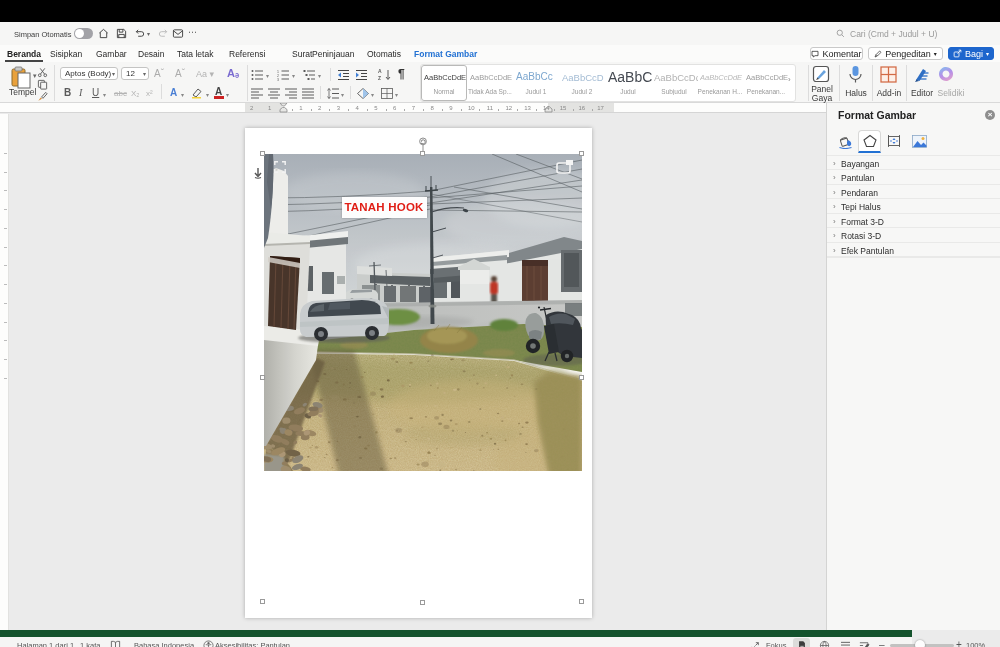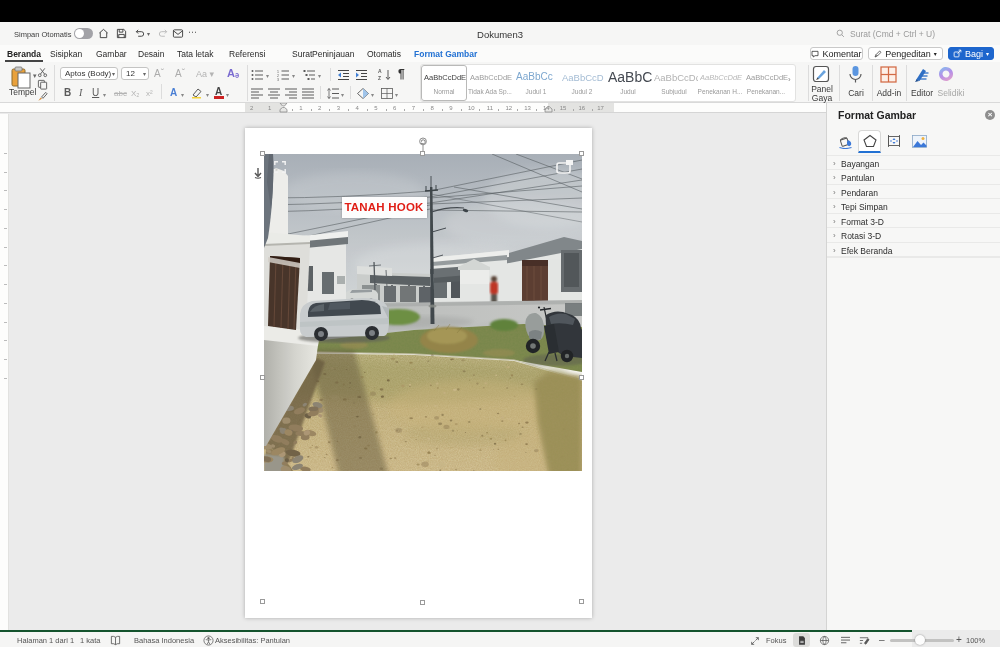--- a/index.html
+++ b/index.html
@@ -47,21 +47,21 @@
   #page { left:245px; top:128px; width:347px; height:490px; background:#fff; box-shadow:0 0 4px rgba(0,0,0,0.28); }
 
   
   #panel { left:826px; top:103px; width:174px; height:527px; background:#f7f7f6; border-left:1px solid #d4d4d3; }
   #paneltitle { position:absolute; left:11px; top:6px; font-size:10.5px; font-weight:bold; color:#222; }
   .prow { position:absolute; left:0px; width:174px; height:14.5px; border-top:1px solid #e9e9e8; }
   .prow .chev { position:absolute; left:6px; top:3px; color:#777; font-size:8px; }
   .prow .ptxt { position:absolute; left:14px; top:3px; font-size:8.5px; color:#2c2c2c; }
 
   
-  #statusbar { left:0; top:630px; width:912px; height:17px; background:#f5f5f4; border-top:2px solid #14532d; font-size:7.5px; color:#555; }
+  #statusbar { left:0; top:630px; width:912px; height:17px; background:#f5f5f4; border-top:7px solid #14532d; font-size:7.5px; color:#555; }
   #statusbar span { position:absolute; top:4px; }
 
   .handle { position:absolute; width:5px; height:5px; background:#fff; border:1px solid #9a9a9a; }
 </style>
 </head>
 <body>
 <div id="app">
   <div id="blackbar" class="abs"></div>
 
   <div id="titlebar" class="abs">
@@ -80,26 +80,25 @@
       </svg>
     <span style="position:absolute;left:147px;top:8px;font-size:6px;color:#666">▾</span>
     <svg class="tbi" style="left:157px" width="12" height="11" viewBox="0 0 24 24" fill="none" stroke="#b9b9b9" stroke-width="2">
         <path d="M16 4 L20 8 L16 12 M20 8 H9 a5 5 0 0 0 0 10 H16"></path>
       </svg>
     <svg class="tbi" style="left:172px" width="12" height="11" viewBox="0 0 24 24" fill="none" stroke="#3c3c3c" stroke-width="2">
         <rect x="2" y="4" width="20" height="16" rx="2"></rect>
         <path d="M2 6 L12 14 L22 6"></path>
       </svg>
     <span style="position:absolute;left:188px;top:5px;font-size:9px;color:#3c3c3c;letter-spacing:1px">⋯</span>
-    <span id="doctitle">Dokumen3</span>
     <svg class="tbi" style="left:836px;top:7px" width="9" height="9" viewBox="0 0 24 24" fill="none" stroke="#9a9a9a" stroke-width="2.4">
         <circle cx="10" cy="10" r="7"></circle>
         <path d="M15.5 15.5 L21 21"></path>
       </svg>
-    <span id="search">Surat (Cmd + Ctrl + U)</span>
+    <span id="search">Cari (Cmd + Judul + U)</span>
   </div>
 
   <div id="tabrow" class="abs">
     <span class="tab active" style="left:7px">Beranda</span>
     <span class="tab" style="left:50px">Sisipkan</span>
     <span class="tab" style="left:96px">Gambar</span>
     <span class="tab" style="left:138px">Desain</span>
     <span class="tab" style="left:177px">Tata letak</span>
     <span class="tab" style="left:229px">Referensi</span>
     <span class="tab" style="left:292px">Surat</span>
@@ -313,21 +312,21 @@
         <path d="M10 26 L24 10 L28 14 L14 28 Z" fill="#6aa3dd"></path>
         <path d="M8 30 L11 25 L14 28 Z" fill="#444"></path>
       </svg>
     <span class="rlbl" style="left:809px;top:23px;width:26px;text-align:center">Panel<br>Gaya</span>
     <div class="vsep" style="left:839px;top:3px;height:36px"></div>
     <svg class="gicon" style="left:847px;top:3px" width="17" height="19" viewBox="0 0 34 38">
         <rect x="11" y="2" width="12" height="20" rx="6" fill="#5b96e0"></rect>
         <path d="M6 18 a11 11 0 0 0 22 0" fill="none" stroke="#5a5a5a" stroke-width="2.4"></path>
         <line x1="17" y1="29" x2="17" y2="35" stroke="#5a5a5a" stroke-width="2.4"></line>
       </svg>
-    <span class="rlbl" style="left:843px;top:27px;width:26px;text-align:center">Cari</span>
+    <span class="rlbl" style="left:843px;top:27px;width:26px;text-align:center">Halus</span>
     <div class="vsep" style="left:872px;top:3px;height:36px"></div>
     <svg class="gicon" style="left:880px;top:4px" width="17" height="17" viewBox="0 0 34 34">
         <rect x="2" y="2" width="30" height="30" fill="#fdf0e8" stroke="#d26a45" stroke-width="2.5"></rect>
         <line x1="17" y1="2" x2="17" y2="32" stroke="#d26a45" stroke-width="2.5"></line>
         <line x1="2" y1="17" x2="32" y2="17" stroke="#d26a45" stroke-width="2.5"></line>
       </svg>
     <span class="rlbl" style="left:876px;top:27px;width:26px;text-align:center">Add-in</span>
     <div class="vsep" style="left:906px;top:3px;height:36px"></div>
     <svg class="gicon" style="left:913px;top:4px" width="17" height="17" viewBox="0 0 34 34">
         <path d="M6 28 L20 6 L26 10 L13 30 Z" fill="#2f6fc4"></path>
@@ -1308,33 +1307,33 @@
     <div class="prow" style="top:66px">
         <span class="chev">›</span>
         <span class="ptxt">Pantulan</span>
       </div>
     <div class="prow" style="top:80.5px">
         <span class="chev">›</span>
         <span class="ptxt">Pendaran</span>
       </div>
     <div class="prow" style="top:95px">
         <span class="chev">›</span>
-        <span class="ptxt">Tepi Simpan</span>
+        <span class="ptxt">Tepi Halus</span>
       </div>
     <div class="prow" style="top:109.5px">
         <span class="chev">›</span>
         <span class="ptxt">Format 3-D</span>
       </div>
     <div class="prow" style="top:124px">
         <span class="chev">›</span>
         <span class="ptxt">Rotasi 3-D</span>
       </div>
     <div class="prow" style="top:138.5px">
         <span class="chev">›</span>
-        <span class="ptxt">Efek Beranda</span>
+        <span class="ptxt">Efek Pantulan</span>
       </div>
     <div class="prow" style="top:153px; border-bottom:1px solid #e9e9e8; height:0;"></div>
   </div>
 
   <div id="statusbar" class="abs">
     <span style="left:17px">Halaman 1 dari 1</span>
     <span style="left:80px">1 kata</span>
     <svg style="position:absolute;left:110px;top:3px" width="11" height="11" viewBox="0 0 24 24" fill="none" stroke="#555" stroke-width="1.8">
         <path d="M12 5 Q8 2 3 3 L3 19 Q8 18 12 21 Q16 18 21 19 L21 3 Q16 2 12 5 L12 21"></path>
       </svg>

